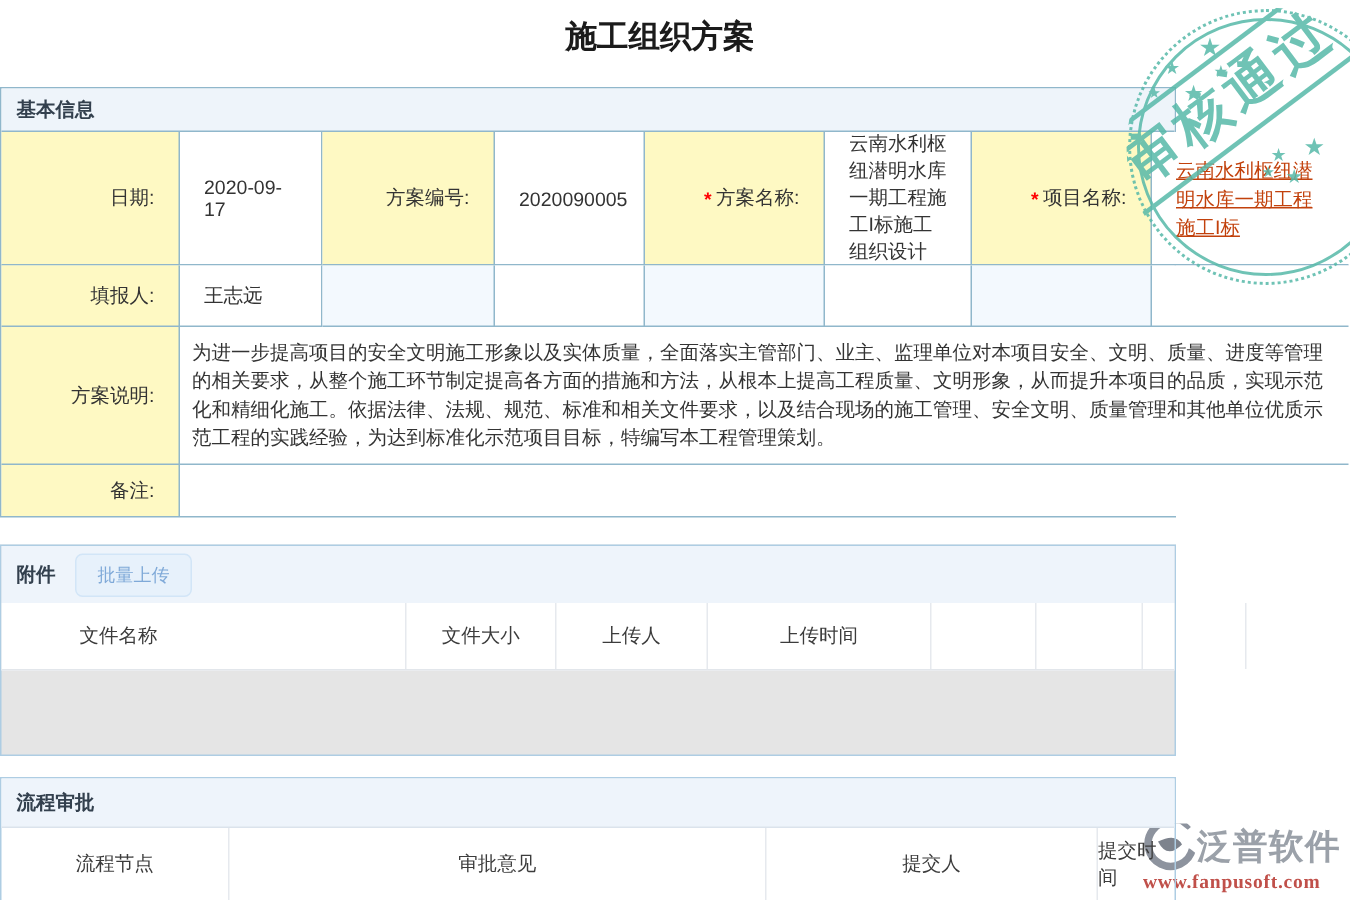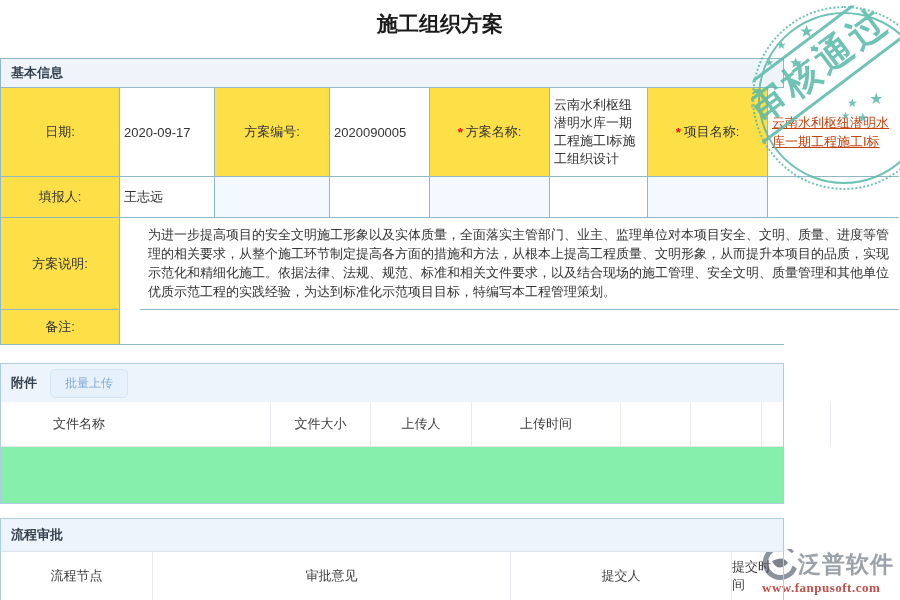--- a/index.html
+++ b/index.html
@@ -22,35 +22,35 @@
   
   .basic { top:58px; border:1px solid #90b7cb; }
   .basic .sect-bar { height:29px; border-bottom:1px solid #90b7cb; }
   .form-grid {
     display:grid;
     grid-template-columns:119px 95px 115px 100px 120px 98px 120px 131px;
     font-size:13px;
   }
   .cell {
     border-right:1px solid #90b7cb; border-bottom:1px solid #90b7cb;
-    display:flex; align-items:center; padding:4px 4px; overflow:hidden;
+    display:flex; align-items:center; padding:4px 16px; overflow:hidden;
   }
   .cell.last { border-right:none; }
   .cell.bottom { border-bottom:none; }
-  .lbl { background:#fde047; justify-content:center; text-align:right; color:#333; }
+  .lbl { background:#fef9c3; justify-content:flex-end; text-align:right; color:#333; }
   .val { background:#fff; justify-content:flex-start; }
   .faint { background:#f3f9fe; }
   .req { color:#f00; margin-right:3px; font-weight:bold; }
   .r1 { height:89px; } .r2 { height:41px; } .r3 { height:92px; } .r4 { height:34px; }
   .wrapval { line-height:18px; }
-  .desc-cell { grid-column:2 / 9; align-items:flex-start; padding:7px 8px; line-height:19px;margin-left:20px; }
+  .desc-cell { grid-column:2 / 9; align-items:flex-start; padding:7px 8px; line-height:19px; }
   .span7 { grid-column:2 / 9; }
   .proj-link { color:#c2410c; text-decoration:underline; line-height:19px; cursor:pointer; }
   
-  .attach { top:363px; height:141px; border:1px solid #aecde3; background:#86efac; }
+  .attach { top:363px; height:141px; border:1px solid #aecde3; background:#e5e5e5; }
   .attach .sect-bar { height:38px; background:#eef4fb; gap:13px; }
   .batch-btn {
     display:inline-flex; align-items:center; padding:5px 14px;
     background:#e7f1fb; border:1px solid #d2e5f7; border-radius:5px;
     color:#7fa9d8; font-size:12px; font-weight:normal; cursor:pointer;
   }
   .attach-head {
     display:grid; grid-template-columns:270px 100px 101px 149px 70px 71px 69px 1fr;
     height:45px; background:#fff; border-bottom:1px solid #e2e6eb;
   }

